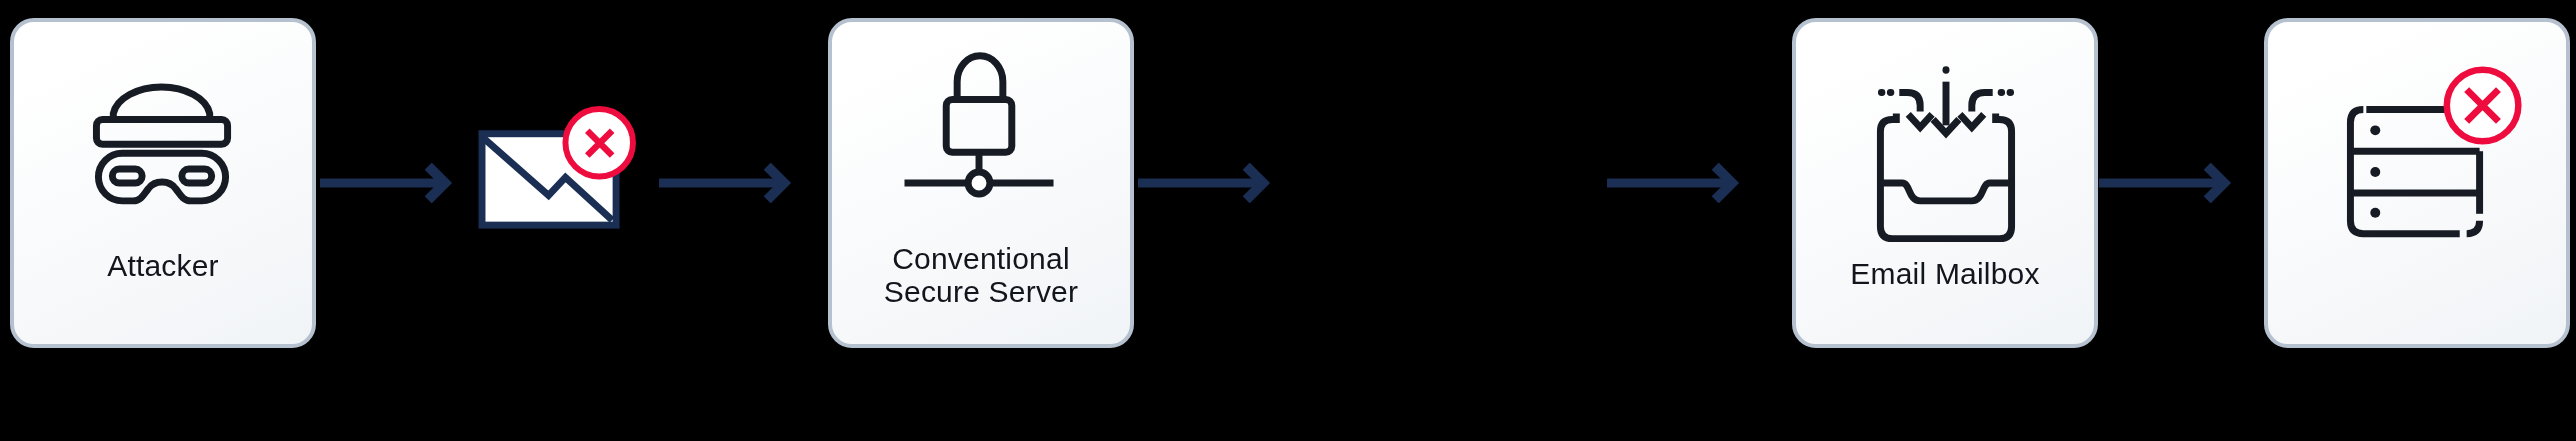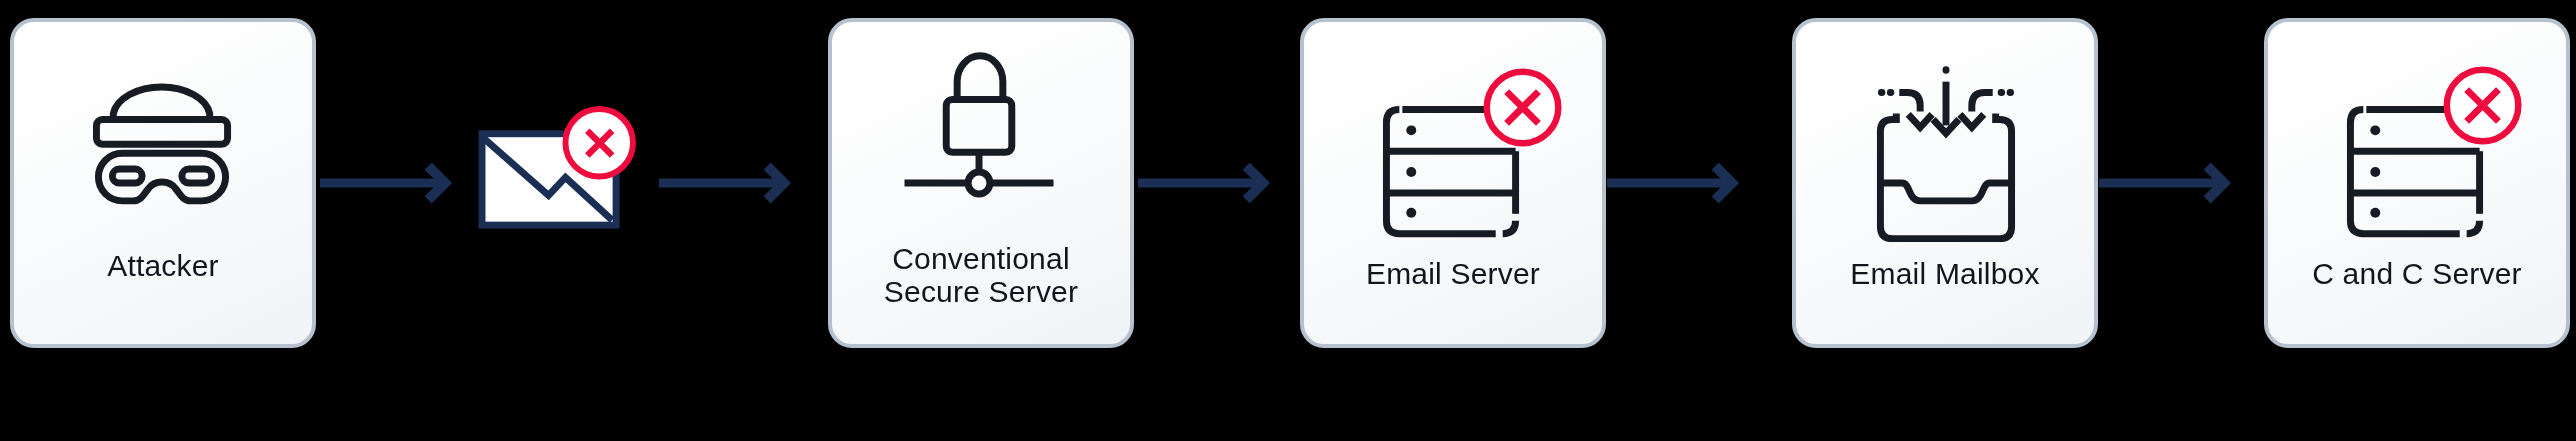--- a/index.html
+++ b/index.html
@@ -78,38 +78,20 @@
       <div>Conventional</div>
       <div>Secure Server</div>
     </div>
   </section>
 
   <svg class="arrow" style="left:1136px;top:163px" viewBox="0 0 140 40">
     <path class="navy nofill" stroke-width="9" d="M2 20 H126"></path>
     <path class="navy nofill" stroke-width="10" d="M111 3 L128 20 L111 37"></path>
   </svg>
 
-  <section class="card" style="left:1300px">
-    <svg class="art" viewBox="0 0 308 332">
-      <path class="ink nofill" stroke-width="7" d="M103 92 H186"></path>
-      <path class="ink nofill" stroke-width="7" d="M100 92 Q87 92 87 105 V204 Q87 217 100 217 H197"></path>
-      <path class="ink nofill" stroke-width="7" d="M87 134 H217"></path>
-      <path class="ink nofill" stroke-width="7" d="M87 176 H217"></path>
-      <path class="ink nofill" stroke-width="7" d="M217 134 V197"></path>
-      <path class="ink nofill" stroke-width="7" d="M204 217 Q217 217 217 204"></path>
-      <circle class="inkfill" cx="112" cy="113" r="5"></circle>
-      <circle class="inkfill" cx="112" cy="155" r="5"></circle>
-      <circle class="inkfill" cx="112" cy="196" r="5"></circle>
-      <g>
-        <circle class="red bgfill" stroke-width="6.5" cx="224" cy="90" r="36"></circle>
-        <path class="red nofill" stroke-width="7" d="M208 74 L240 106 M240 74 L208 106"></path>
-      </g>
-    </svg>
-    <div class="label single">Email Server</div>
-  </section>
 
   <svg class="arrow" style="left:1605px;top:163px" viewBox="0 0 140 40">
     <path class="navy nofill" stroke-width="9" d="M2 20 H126"></path>
     <path class="navy nofill" stroke-width="10" d="M111 3 L128 20 L111 37"></path>
   </svg>
 
   <section class="card" style="left:1792px">
     <svg class="art" viewBox="0 0 308 332">
       <path class="ink nofill" stroke-width="7" d="M105 96 V102 H101 Q89 102 89 114 V210 Q89 222 101 222 H209 Q221 222 221 210 V114 Q221 102 209 102 H205 V96"></path>
       <path class="ink nofill" stroke-width="7" d="M89 166 H111 C119 166 117 184 129 184 H181 C193 184 191 166 199 166 H221"></path>
@@ -140,17 +122,16 @@
       <path class="ink nofill" stroke-width="7" d="M217 134 V197"></path>
       <path class="ink nofill" stroke-width="7" d="M204 217 Q217 217 217 204"></path>
       <circle class="inkfill" cx="112" cy="113" r="5"></circle>
       <circle class="inkfill" cx="112" cy="155" r="5"></circle>
       <circle class="inkfill" cx="112" cy="196" r="5"></circle>
       <g>
         <circle class="red bgfill" stroke-width="6.5" cx="220" cy="88" r="36"></circle>
         <path class="red nofill" stroke-width="7" d="M204 72 L236 104 M236 72 L204 104"></path>
       </g>
     </svg>
-    <div class="label single">C and C Server</div>
   </section>
 
 </div>
 
 
 </body></html>

